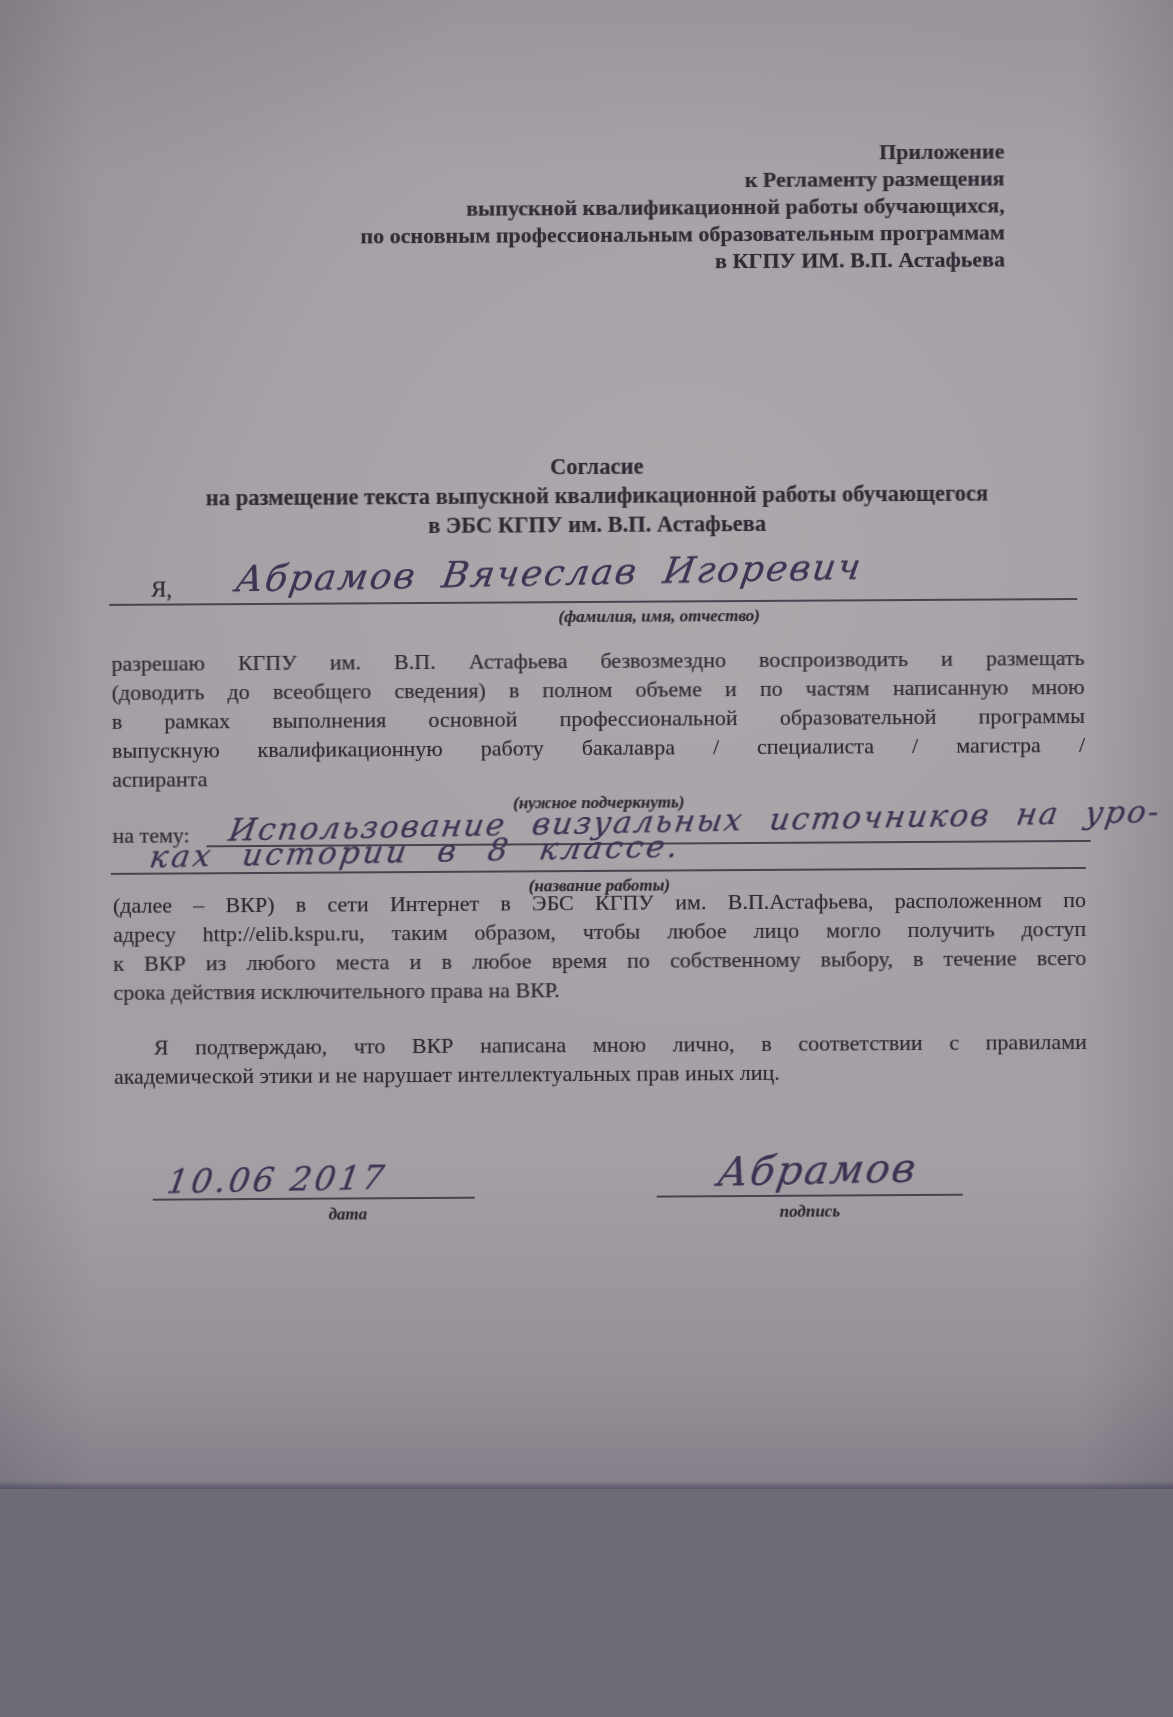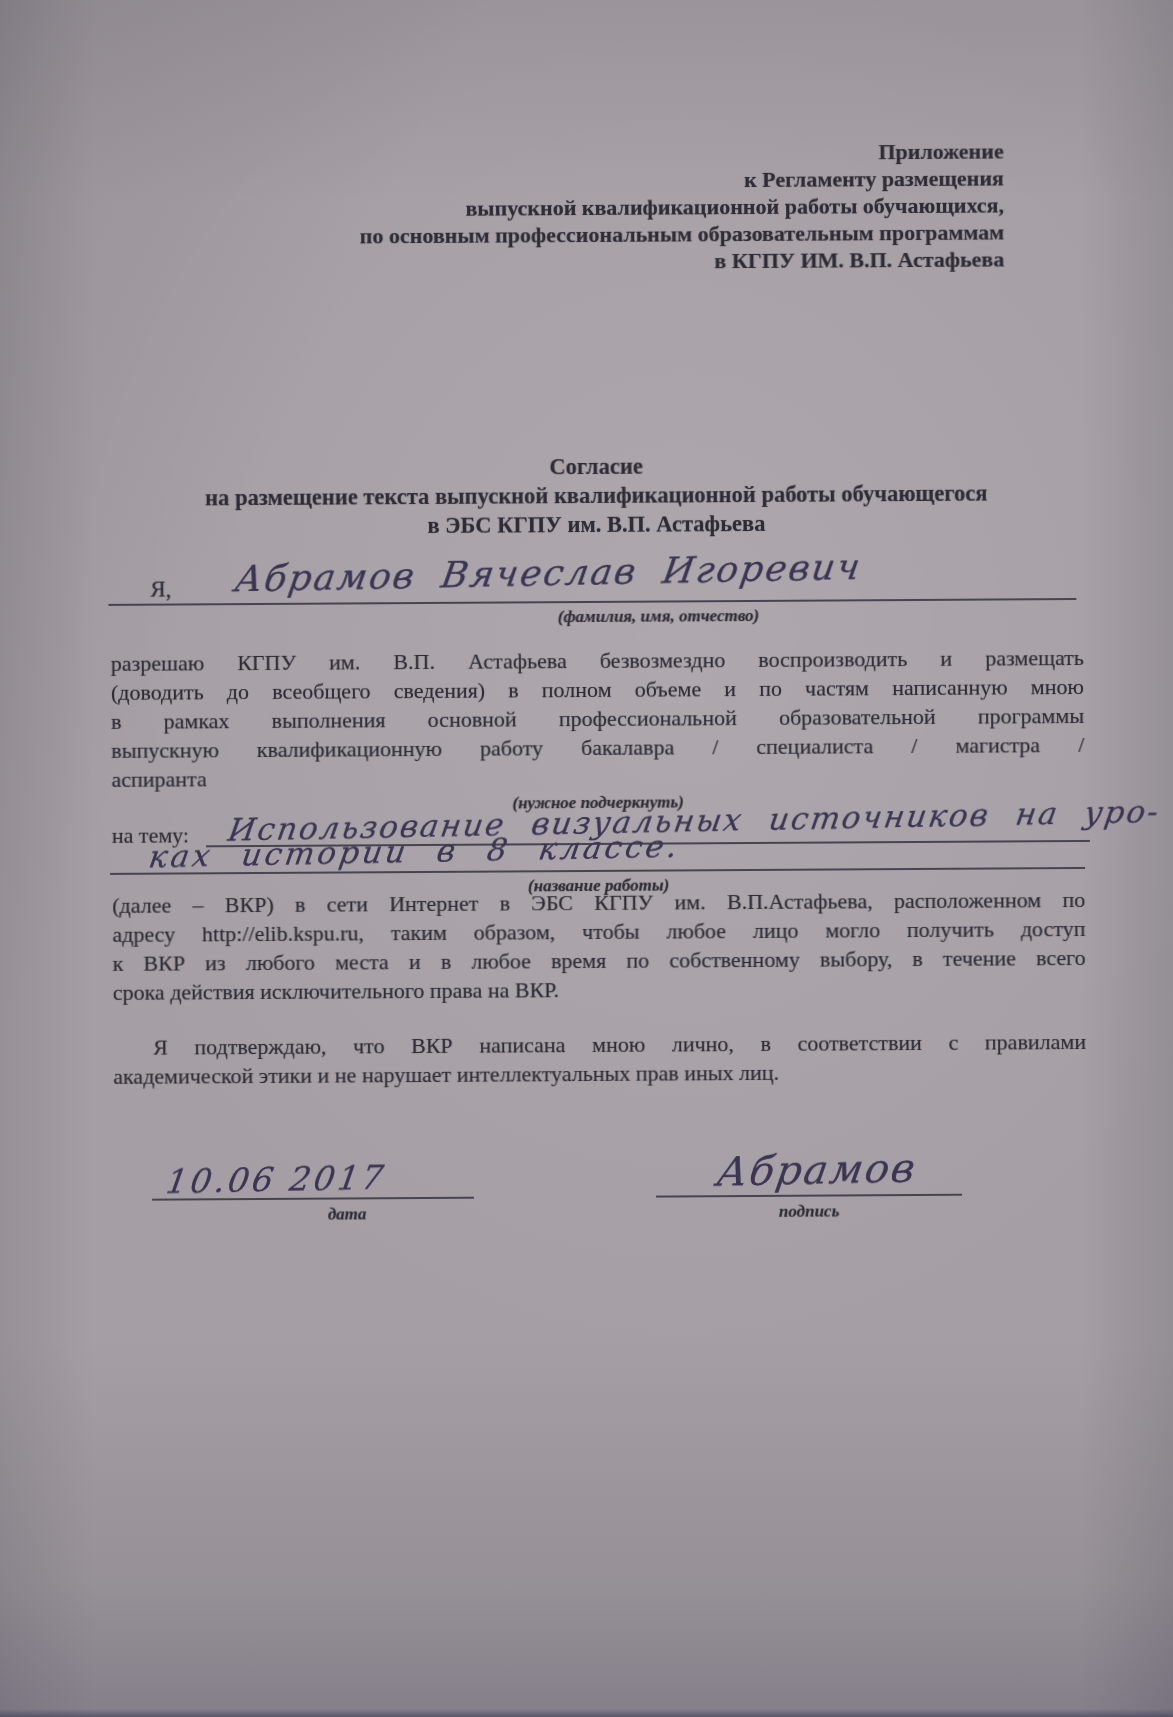--- a/index.html
+++ b/index.html
@@ -1,18 +1,18 @@
 <!DOCTYPE html>
 <html lang="ru"><head>
 <meta charset="utf-8">
 <style>
   html,body{margin:0;padding:0;background:#6e6a76;}
   .photo{
     position:relative;
-    width:1173px;height:1717px;
+    width:1173px;height:1489px;
     margin:0 auto;
     overflow:hidden;
     background-color:#a59ea4;
     background-image:
       radial-gradient(ellipse 90% 70% at 58% 38%, rgba(255,255,255,0.10), rgba(255,255,255,0) 60%),
       linear-gradient(115deg, rgba(30,25,40,0.10), rgba(30,25,40,0) 25%),
       linear-gradient(to bottom, rgba(25,22,38,0.08), rgba(25,22,38,0) 12%, rgba(25,22,38,0) 78%, rgba(25,22,38,0.10) 92%, rgba(35,33,58,0.25) 100%),
       linear-gradient(to right, rgba(25,22,38,0.10), rgba(25,22,38,0) 8%, rgba(25,22,38,0) 92%, rgba(25,22,38,0.12) 100%);
     font-family:"Liberation Serif", serif;
     color:#2e2b35;

